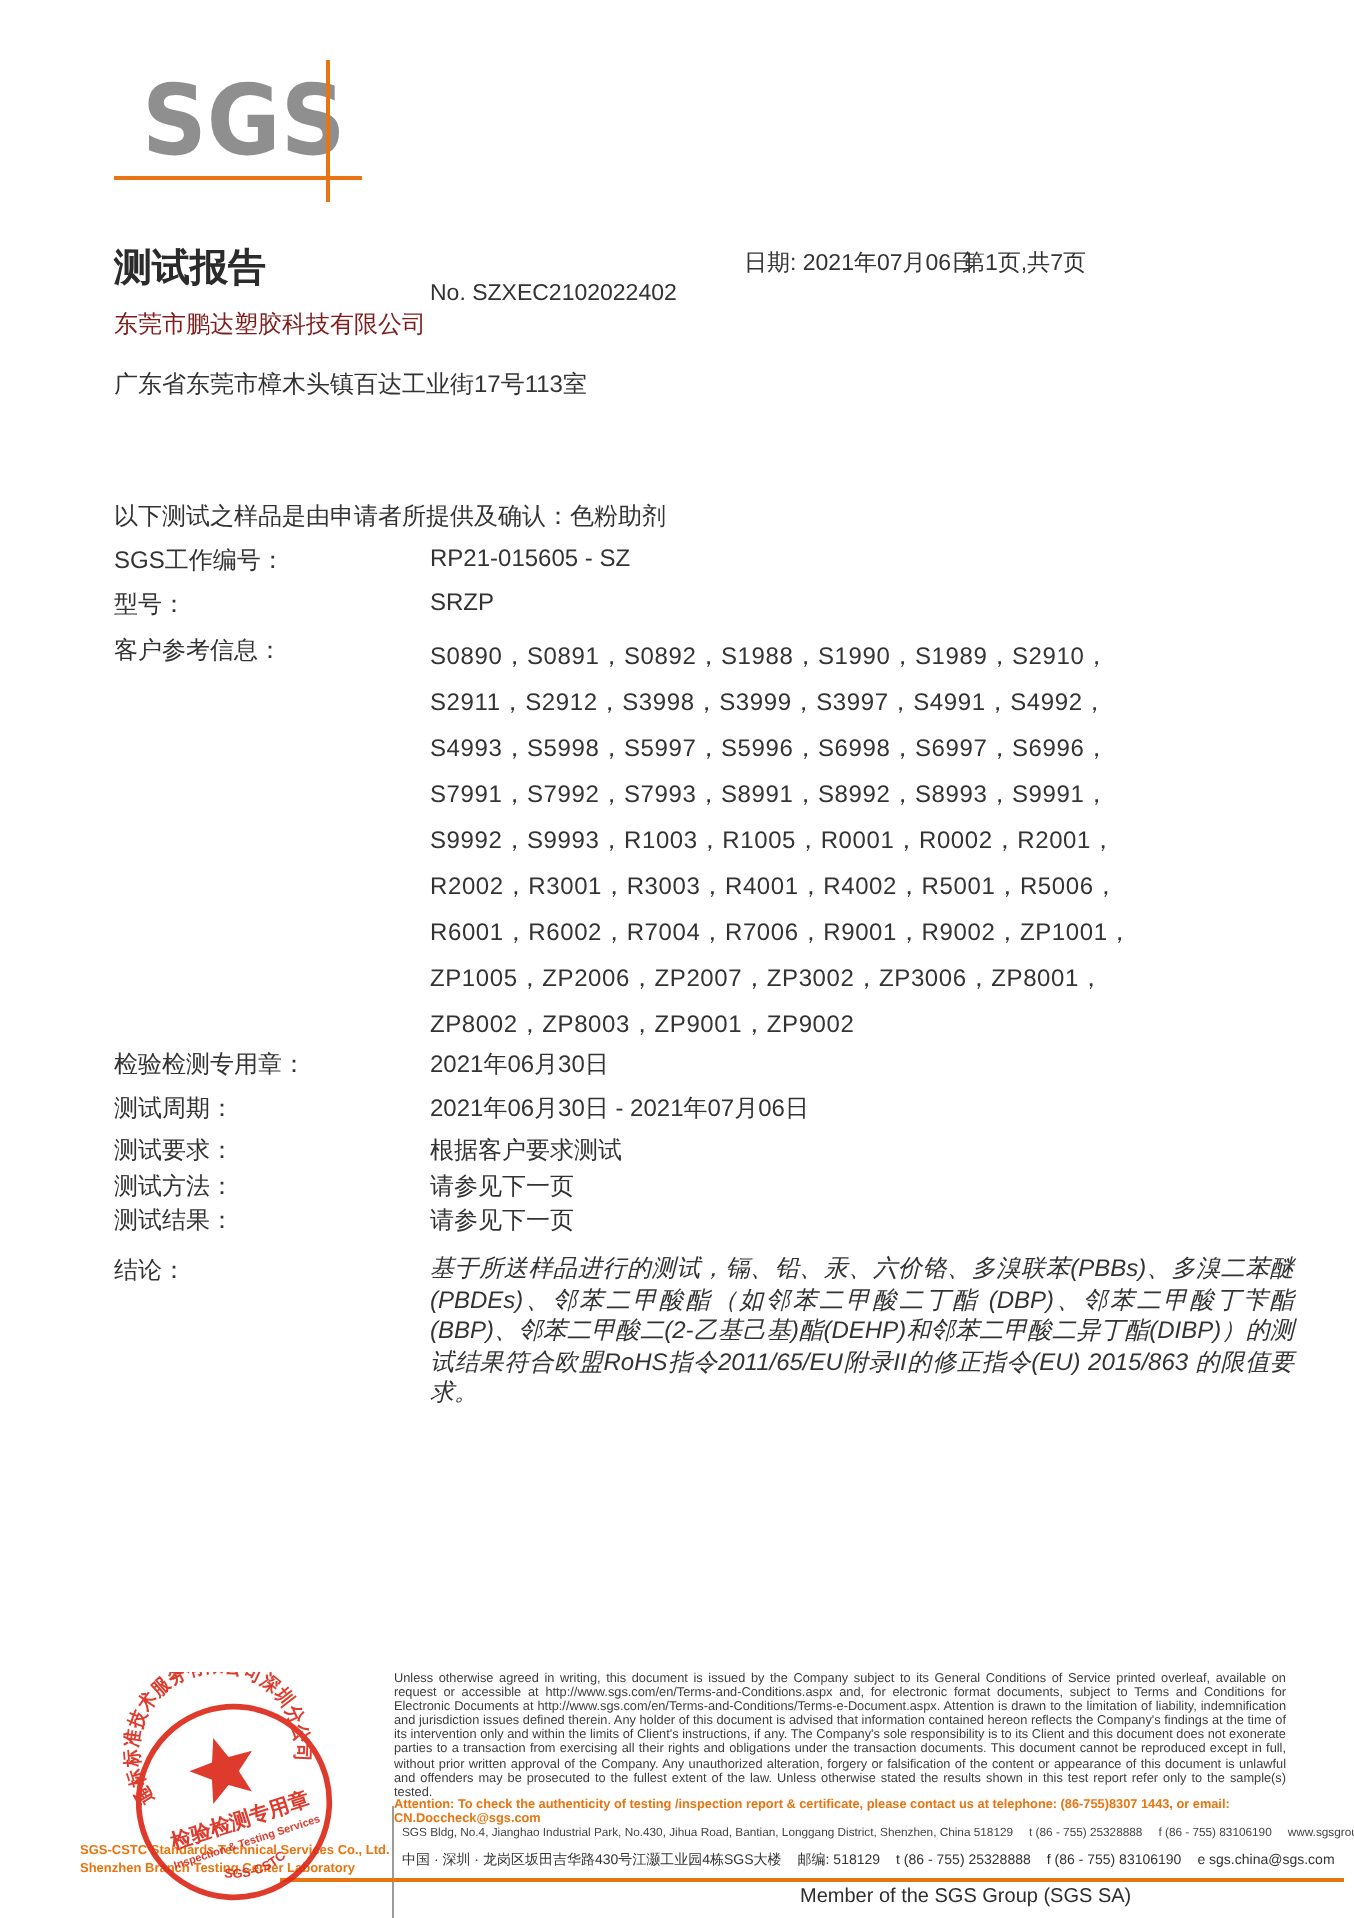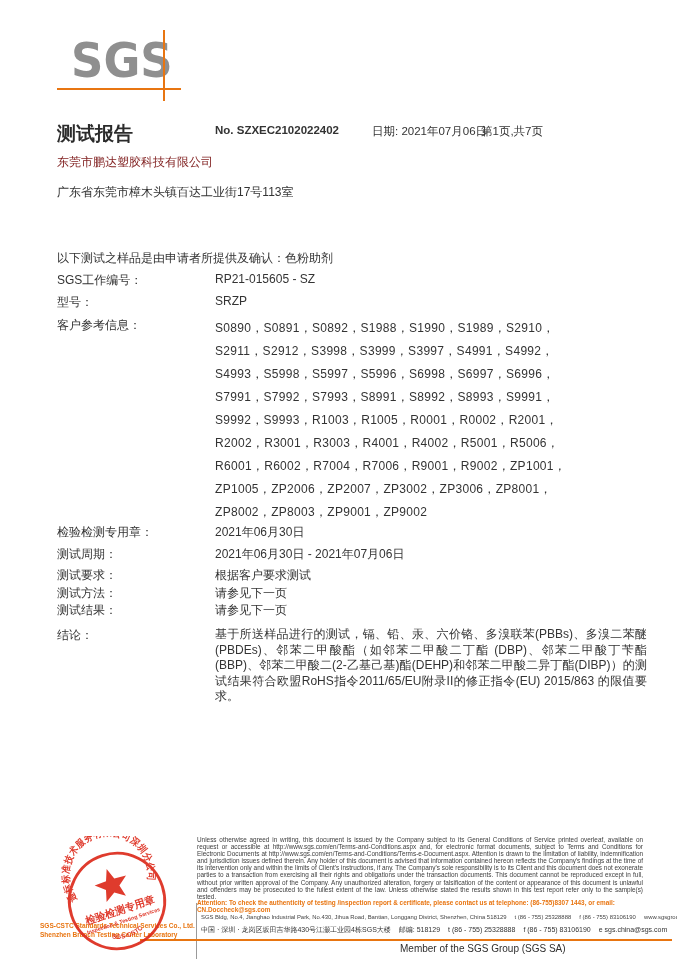--- a/index.html
+++ b/index.html
@@ -12,34 +12,34 @@
   .sgs-logo{
     position:absolute;left:71px;top:36px;font-size:45px;font-weight:800;
     color:#8f8f8f;letter-spacing:0px;line-height:1;
     font-family:"DejaVu Sans","Liberation Sans",sans-serif;
     transform:scaleY(1.08);transform-origin:top left;
   }
   .orange-vline{position:absolute;left:163px;top:30px;width:2px;height:71px;background:#e87511;}
   .orange-hline{position:absolute;left:57px;top:88px;width:124px;height:2px;background:#e87511;}
   .title-row{position:absolute;top:121px;left:0;width:100%;height:20px;}
   .doc-title{position:absolute;left:57px;top:0;font-size:19px;font-weight:bold;color:#2b2b2b;}
-  .doc-no{position:absolute;left:215px;top:3px;font-size:11.5px;color:#333;font-weight:bold;}
+  .doc-no{position:absolute;left:215px;top:20px;font-size:11.5px;color:#333;}
   .doc-date{position:absolute;left:372px;top:3px;font-size:11.5px;color:#333;}
   .doc-page{position:absolute;left:481px;top:3px;font-size:11.5px;color:#333;}
   
   .company{position:absolute;left:57px;top:154px;font-size:12px;color:#7f1d1d;}
   .address{position:absolute;left:57px;top:184px;font-size:12px;color:#333;}
   .statement{position:absolute;left:57px;top:250px;font-size:12px;color:#333;}
   
   .row{position:absolute;left:57px;width:583px;font-size:12px;color:#333;}
   .lbl{position:absolute;left:0;top:0;white-space:nowrap;}
   .val{position:absolute;left:158px;top:0;white-space:nowrap;}
   .val-block{position:absolute;left:158px;top:0;white-space:normal;}
   .ref-line{line-height:23px;white-space:nowrap;letter-spacing:0.3px;}
-  .conclusion{width:432px;line-height:15.5px;white-space:normal;text-align:justify;}
+  .conclusion{width:432px;line-height:15.5px;white-space:normal;text-align:justify;font-style:italic;}
   
   .stamp-svg{position:absolute;left:52px;top:836px;z-index:3;opacity:0.92;}
   .stamp-company{
     position:absolute;left:40px;top:921px;width:170px;z-index:2;
     font-size:6.5px;line-height:9px;color:#e87511;font-weight:bold;
   }
   .legal{
     position:absolute;left:197px;top:836px;width:446px;
     font-size:6.4px;line-height:7.1px;text-align:justify;color:#3d3d3d;
   }

